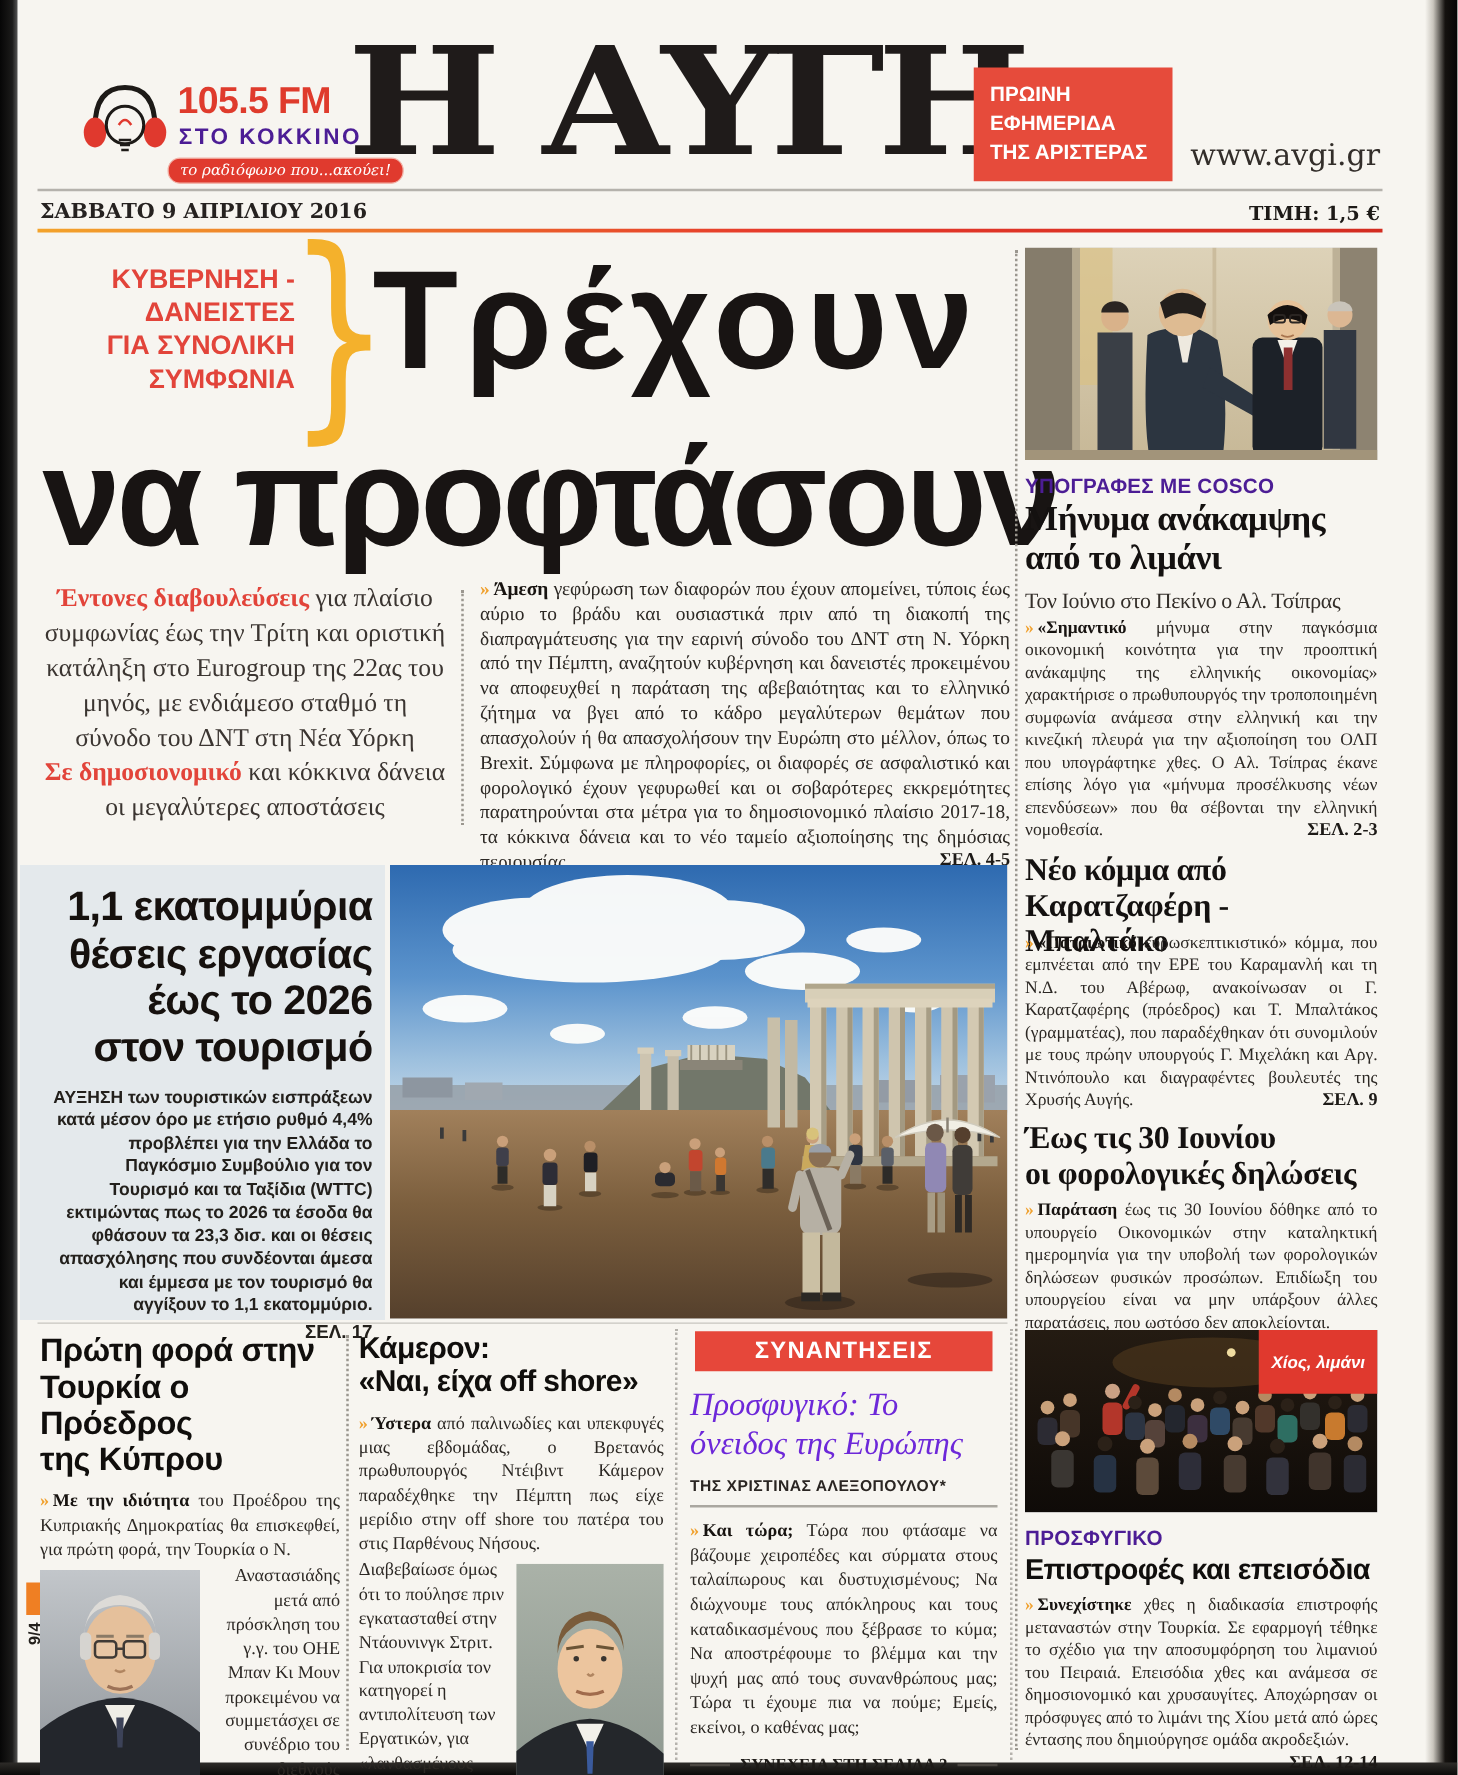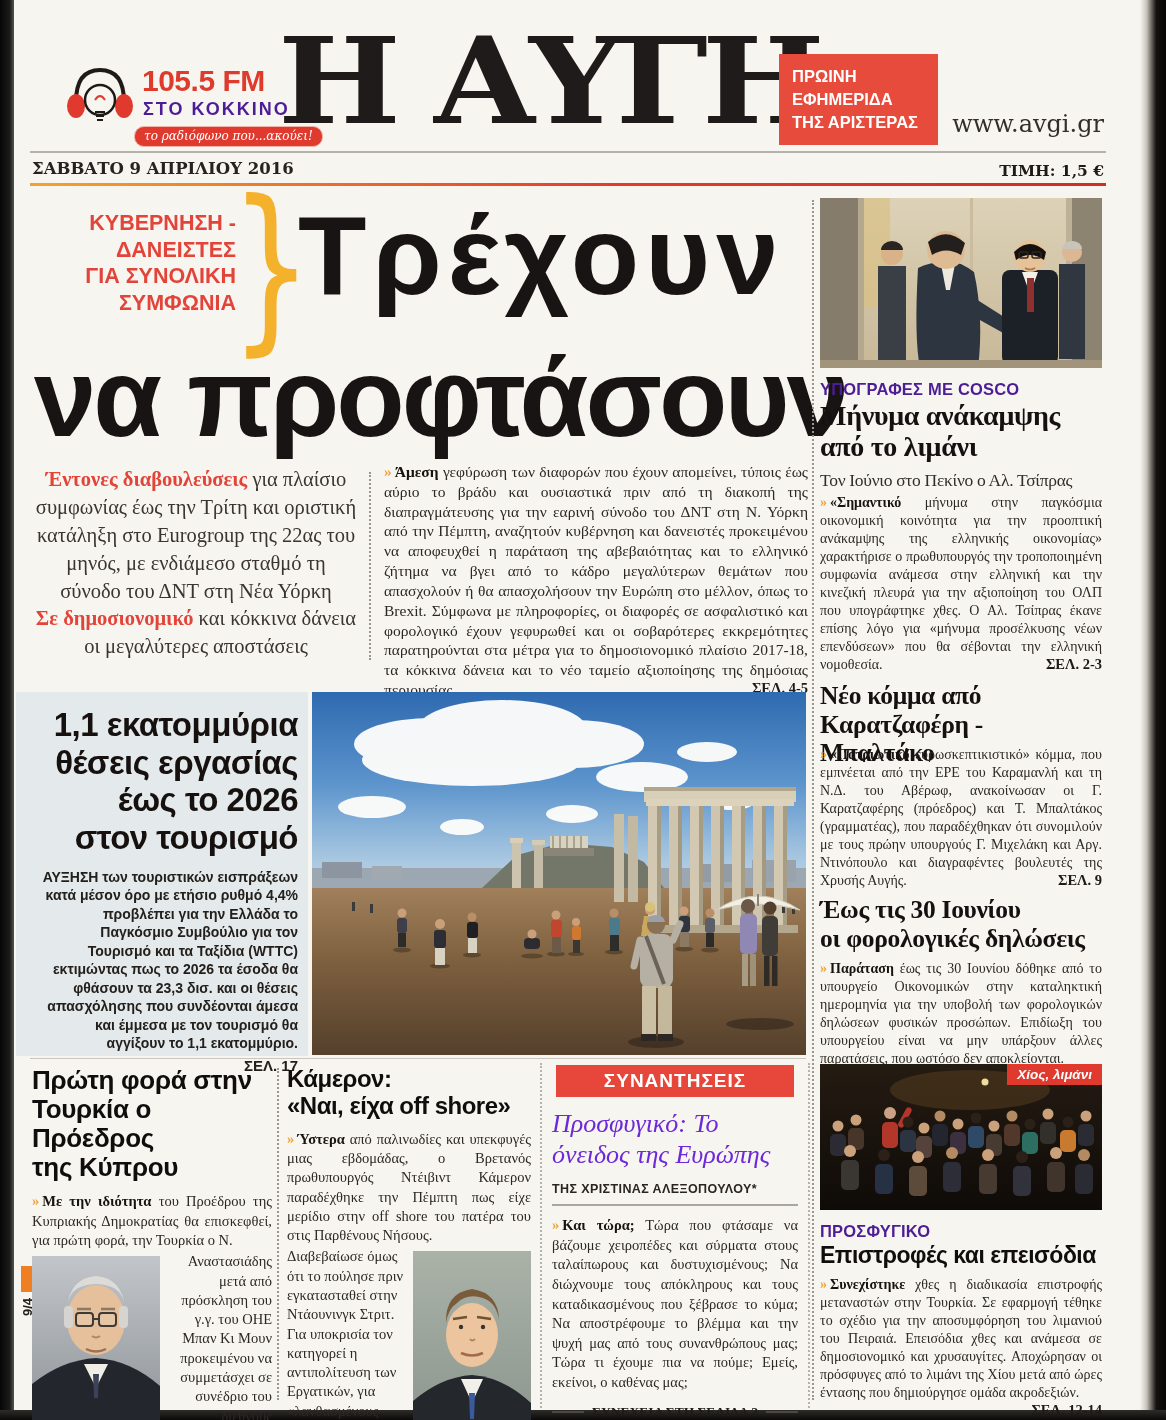--- a/index.html
+++ b/index.html
@@ -67,21 +67,21 @@
   .opbody{margin-top:10px;text-align:justify;font:14.5px/1.35 "Liberation Serif",serif;}
   .opfooter{margin-top:12px;display:flex;align-items:center;gap:8px;font:bold 13.5px "Liberation Serif",serif;color:#1d1a17;}
   .fline{flex:1;height:2px;background:#4c4843;}
   
   .rk{font:bold 16.5px "Liberation Sans",sans-serif;color:#4c1d95;letter-spacing:.2px;}
   .rh{font:bold 28px/1.12 "Liberation Serif",serif;color:#141110;letter-spacing:-0.3px;}
   .rh2{font:bold 25.5px/1.12 "Liberation Serif",serif;color:#141110;letter-spacing:-0.3px;}
   .rdeck{font:17.5px "Liberation Serif",serif;color:#332e29;white-space:nowrap;letter-spacing:-0.3px;}
   .rbody{width:282px;text-align:justify;font:14px/1.29 "Liberation Serif",serif;color:#2c2824;}
   .rh-sans{font:bold 23px "Liberation Sans",sans-serif;color:#100e0c;letter-spacing:-0.5px;white-space:nowrap;}
-  .caption{position:absolute;right:0;top:0;background:#e0392e;color:#fff;padding:3px 10px;
+  .caption{position:absolute;right:0;top:0;background:#e0392e;color:#fff;padding:18px 10px;
            font:italic bold 13.5px "Liberation Sans",sans-serif;}
   .hr1{height:1px;background:#c8c5bf;}
 </style>
 </head>
 <body>
 
 <div class="page">
 
   <div class="abs strip-left"></div>
   <div class="abs strip-right"></div>

